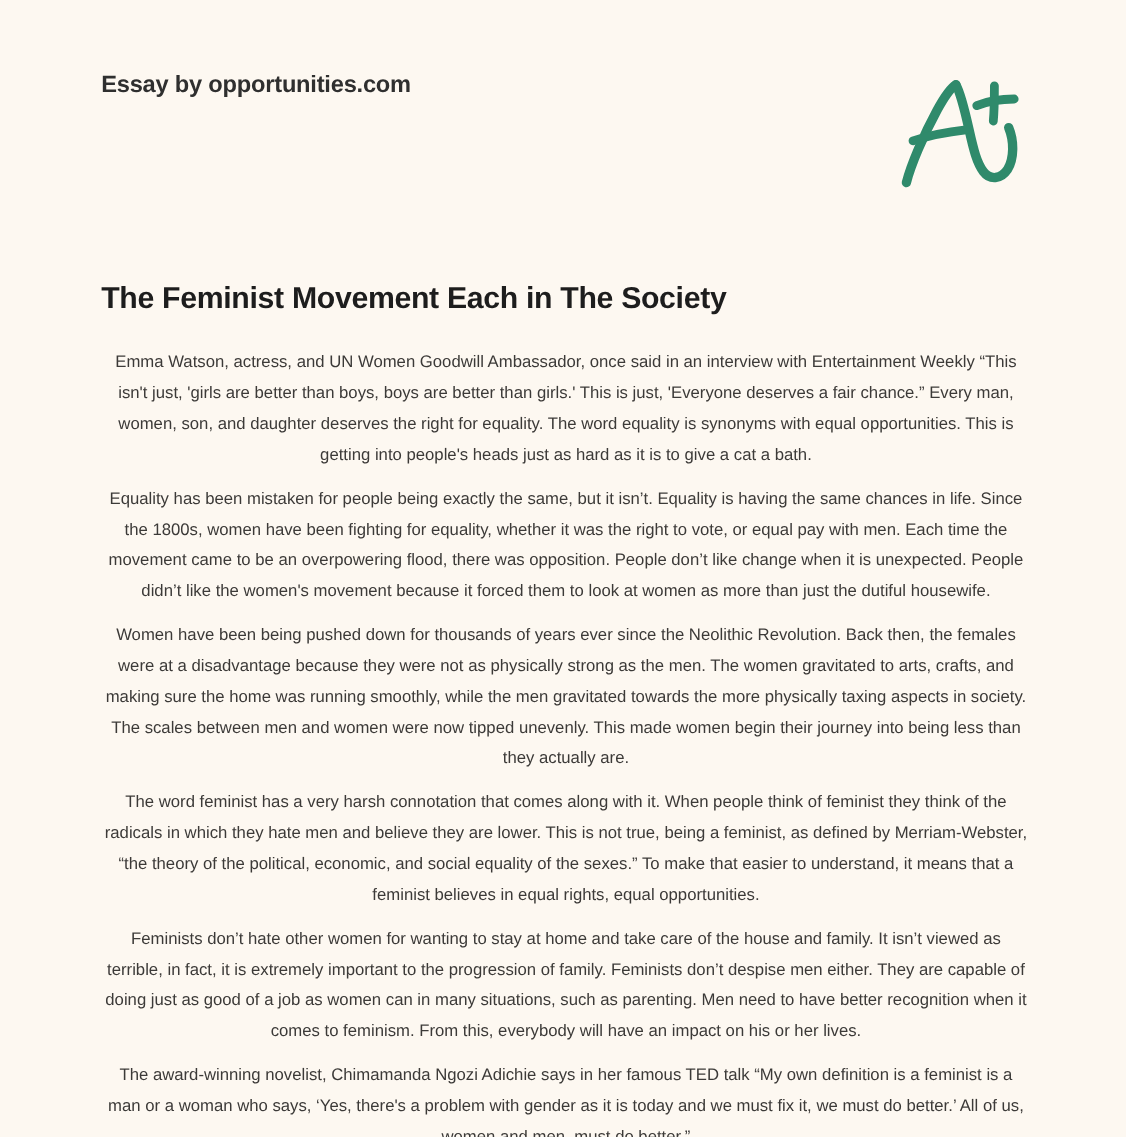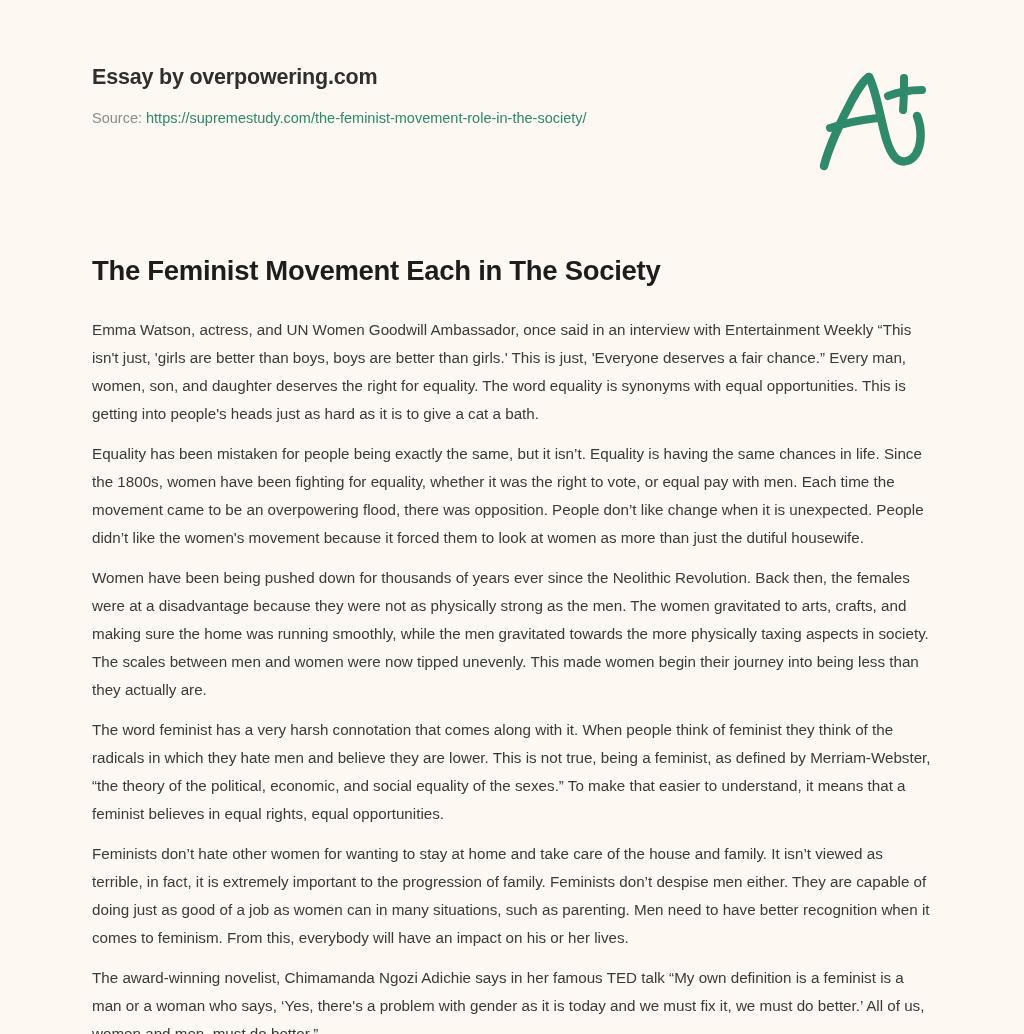--- a/index.html
+++ b/index.html
@@ -89,37 +89,33 @@
 
   .body-copy {
     margin-top: 26px;
   }
 
   .body-copy p {
     margin: 0 0 12px 0;
     font-size: 15.2px;
     line-height: 28px;
     color: #3c3a38;
-    text-align: left;
+    text-align: center;
   }
   .body-copy p:last-child {
     margin-bottom: 0;
   }
 </style>
 </head>
 <body>
 
 <div class="page">
 
   <div class="masthead">
-    <div class="brand-line">Essay by overpowering.com</div>
-    <div class="source-line">
-      <span class="source-label">Source:</span>
-      <a class="source-url" href="#">https://supremestudy.com/the-feminist-movement-role-in-the-society/</a>
-    </div>
+    <div class="brand-line">Essay by opportunities.com</div>
   </div>
 
   <div class="logo" title="A+">
     <svg viewBox="0 0 122 112" xmlns="http://www.w3.org/2000/svg">
       <g fill="none" stroke="#2f8a6b" stroke-linecap="round" stroke-linejoin="round">
 
         <path d="M12 104 C 16 88, 28 60, 40 38 C 46 27, 52 18, 57 15" stroke-width="8.5"></path>
 
         <path d="M57 15 C 61 22, 65 38, 69 56 C 73 74, 76 86, 82 94
                  C 88 102, 98 101, 104 92 C 110 82, 110 66, 105 54" stroke-width="8.5"></path>

